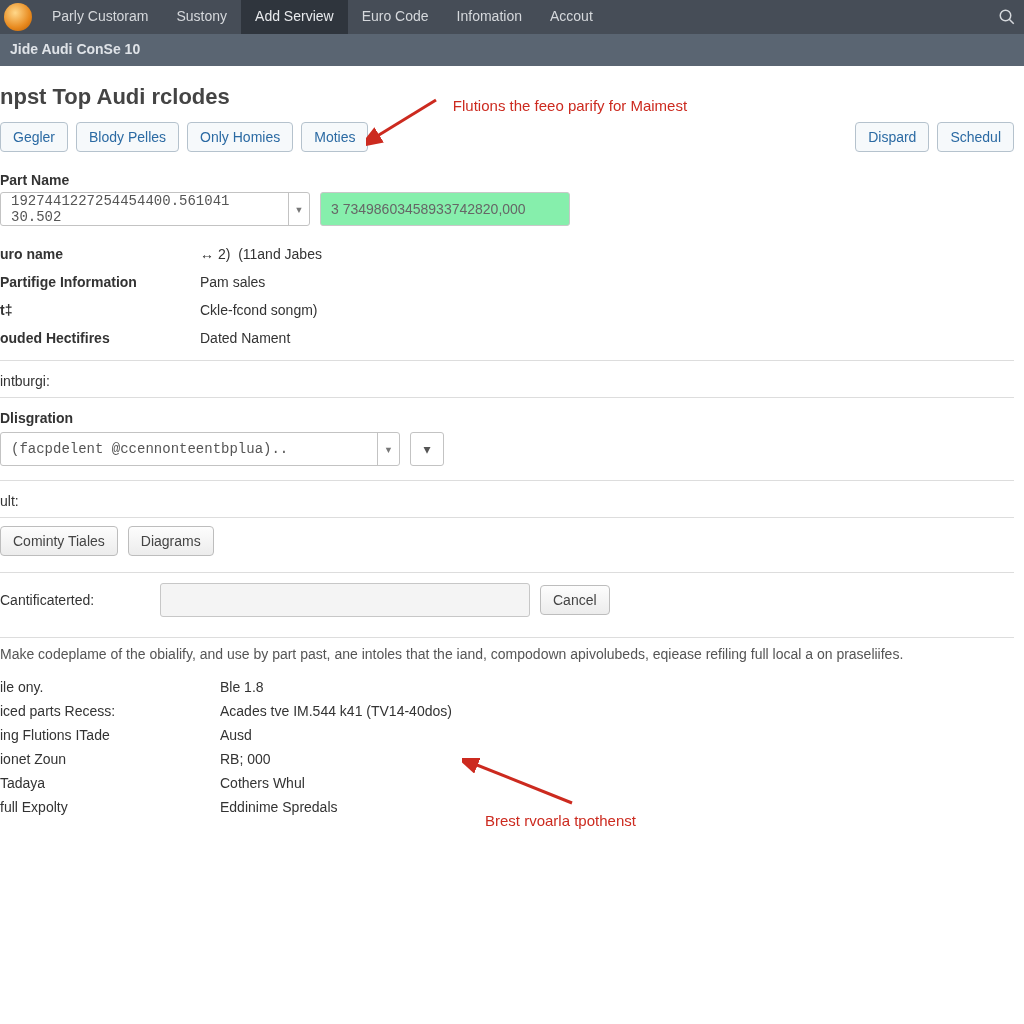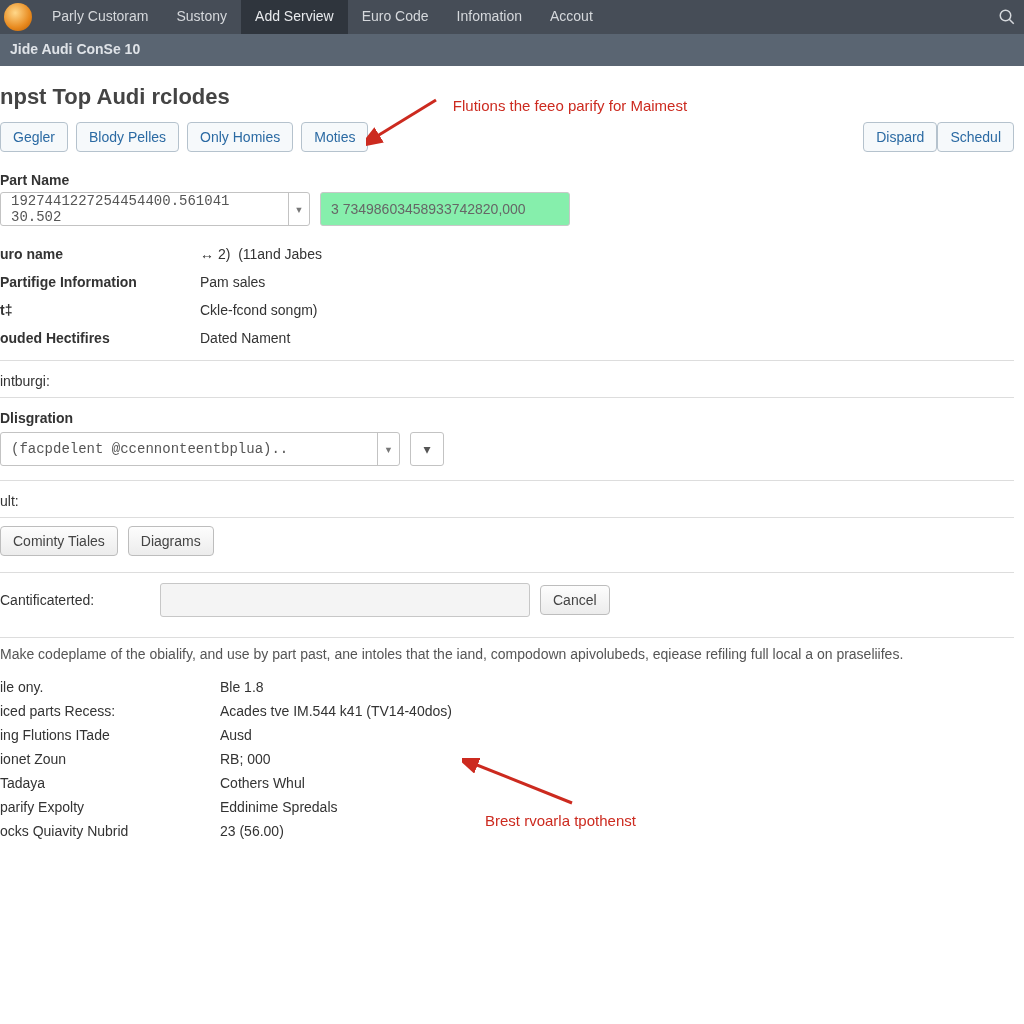--- a/index.html
+++ b/index.html
@@ -10,21 +10,21 @@
 .topnav-item { padding: 8px 14px; color: #d5d8dc; cursor: pointer; font-size: 14px; }
 .topnav-item.active { background: #2f353d; color: #e8eaed; }
 .search-ic { width: 34px; display:flex; align-items:center; justify-content:center; }
 .subbar { background: #5a6572; color: #dfe3e8; height: 32px; padding: 7px 10px; font-size: 14px; font-weight: bold; }
 .content { padding: 10px 10px 10px 0; }
 .page-title { font-size: 22px; color: #444; margin: 8px 0 12px 0; padding-left: 0; }
 .filter-row { display: flex; align-items: center; gap: 8px; margin-bottom: 14px; position: relative; }
 .btn { display:inline-block; padding: 6px 12px; font-size: 14px; border: 1px solid #b5c2cd; border-radius: 4px; background: #f6f9fb; cursor: pointer; }
 .btn.blue { color: #2b6aa3; }
 .btn.gray { color:#444; background: linear-gradient(#fdfdfd,#ececec); border-color:#bdbdbd; }
-.right-actions { margin-left: auto; display:flex; }
+.right-actions { margin-left: auto; display:flex; gap:8px; }
 .section-label { font-weight: bold; padding: 6px 0 4px 0; display:block; }
 .part-row { display:flex; gap:10px; align-items:center; margin-bottom:14px; }
 .sel { border:1px solid #c3c3c3; border-radius:3px; background:#fff; height:34px; display:flex; align-items:center;font-family:Liberation Mono, monospace; }
 .sel .val { padding: 0 10px; color:#555; }
 .sel .caret { width:22px; border-left:1px solid #c3c3c3; height:100%; display:flex; align-items:center; justify-content:center; color:#777; }
 .readonly { border:1px solid #c8c8c8; background:#86efac; color:#666; padding:7px 10px; border-radius:3px; height:34px; display:flex; align-items:center; }
 .kv { display:flex; padding: 6px 0; }
 .kv .k { width: 200px; font-weight: bold; color:#333; }
 .kv .v { color:#333; }
 .hr { border-top:1px solid #ddd; margin: 8px 0; }
@@ -173,20 +173,16 @@
     </div>
   <div class="kv2">
       <div class="k">ionet Zoun</div>
       <div class="v">RB; 000</div>
     </div>
   <div class="kv2">
       <div class="k">Tadaya</div>
       <div class="v">Cothers Whul</div>
     </div>
   <div class="kv2">
-      <div class="k">parify Expolty</div>
+      <div class="k">full Expolty</div>
       <div class="v">Eddinime Spredals</div>
-    </div>
-  <div class="kv2">
-      <div class="k">ocks Quiavity Nubrid</div>
-      <div class="v">23 (56.00)</div>
     </div>
 </div>
 
 </body></html>

